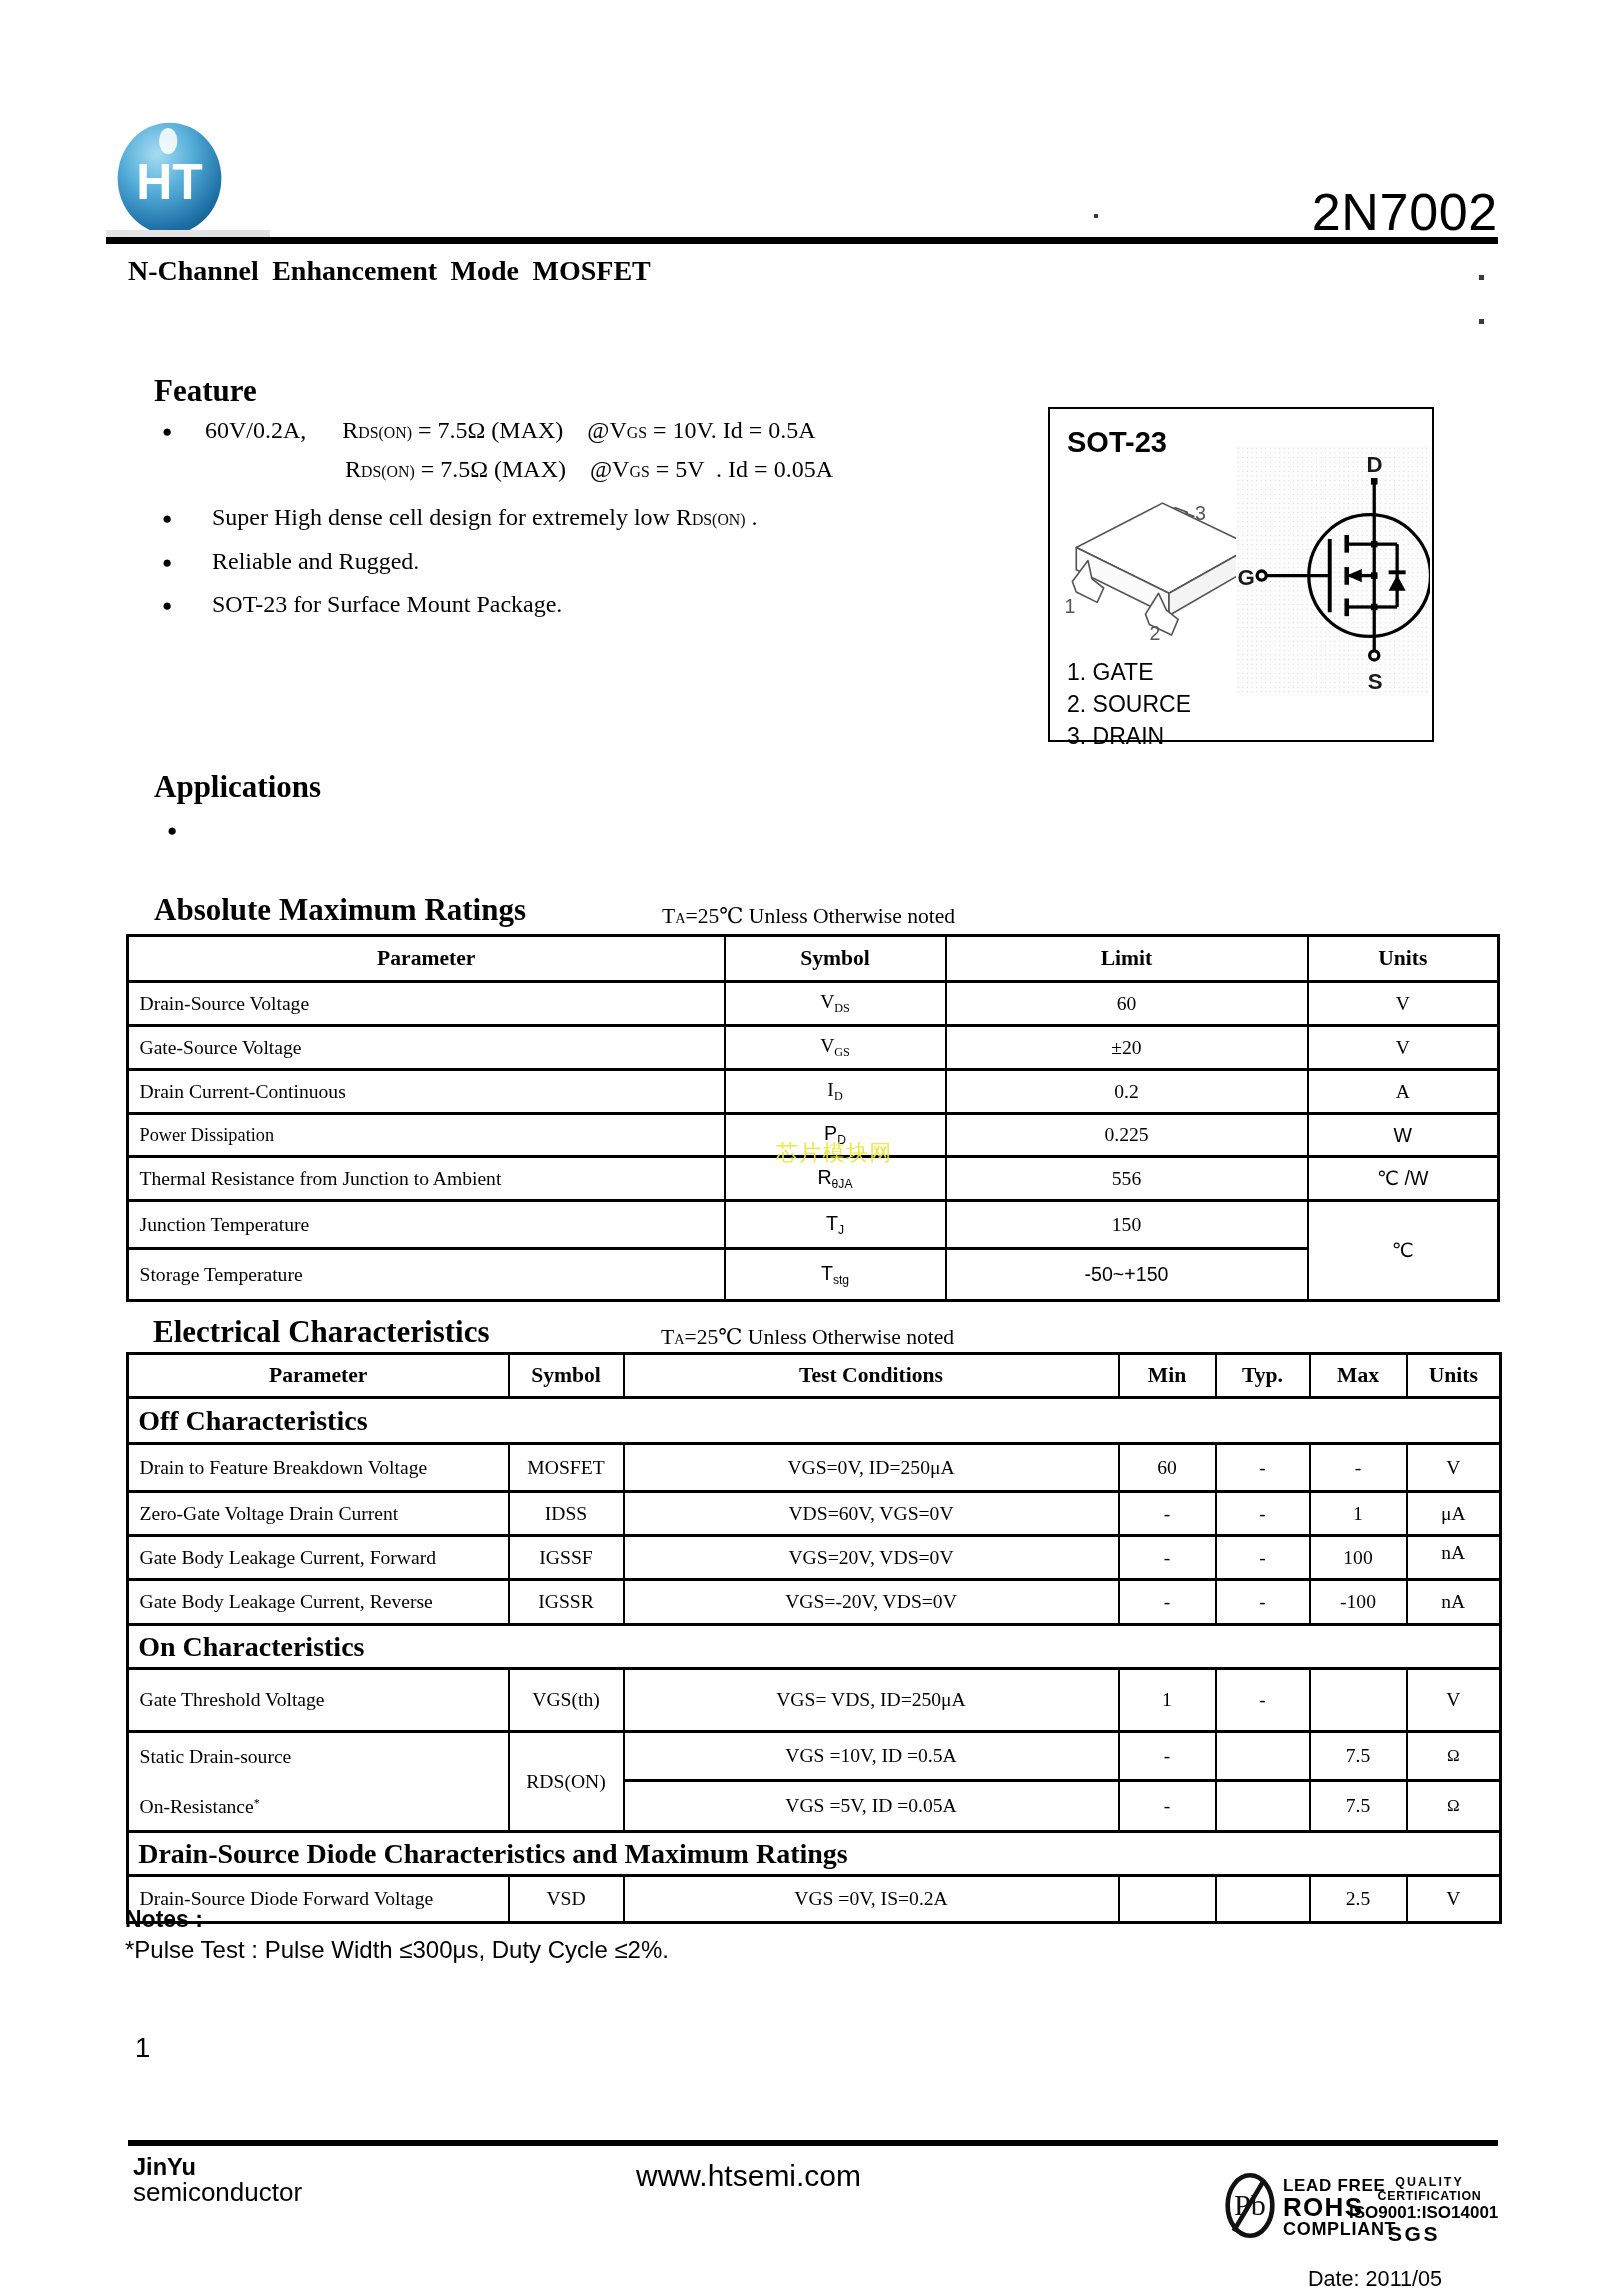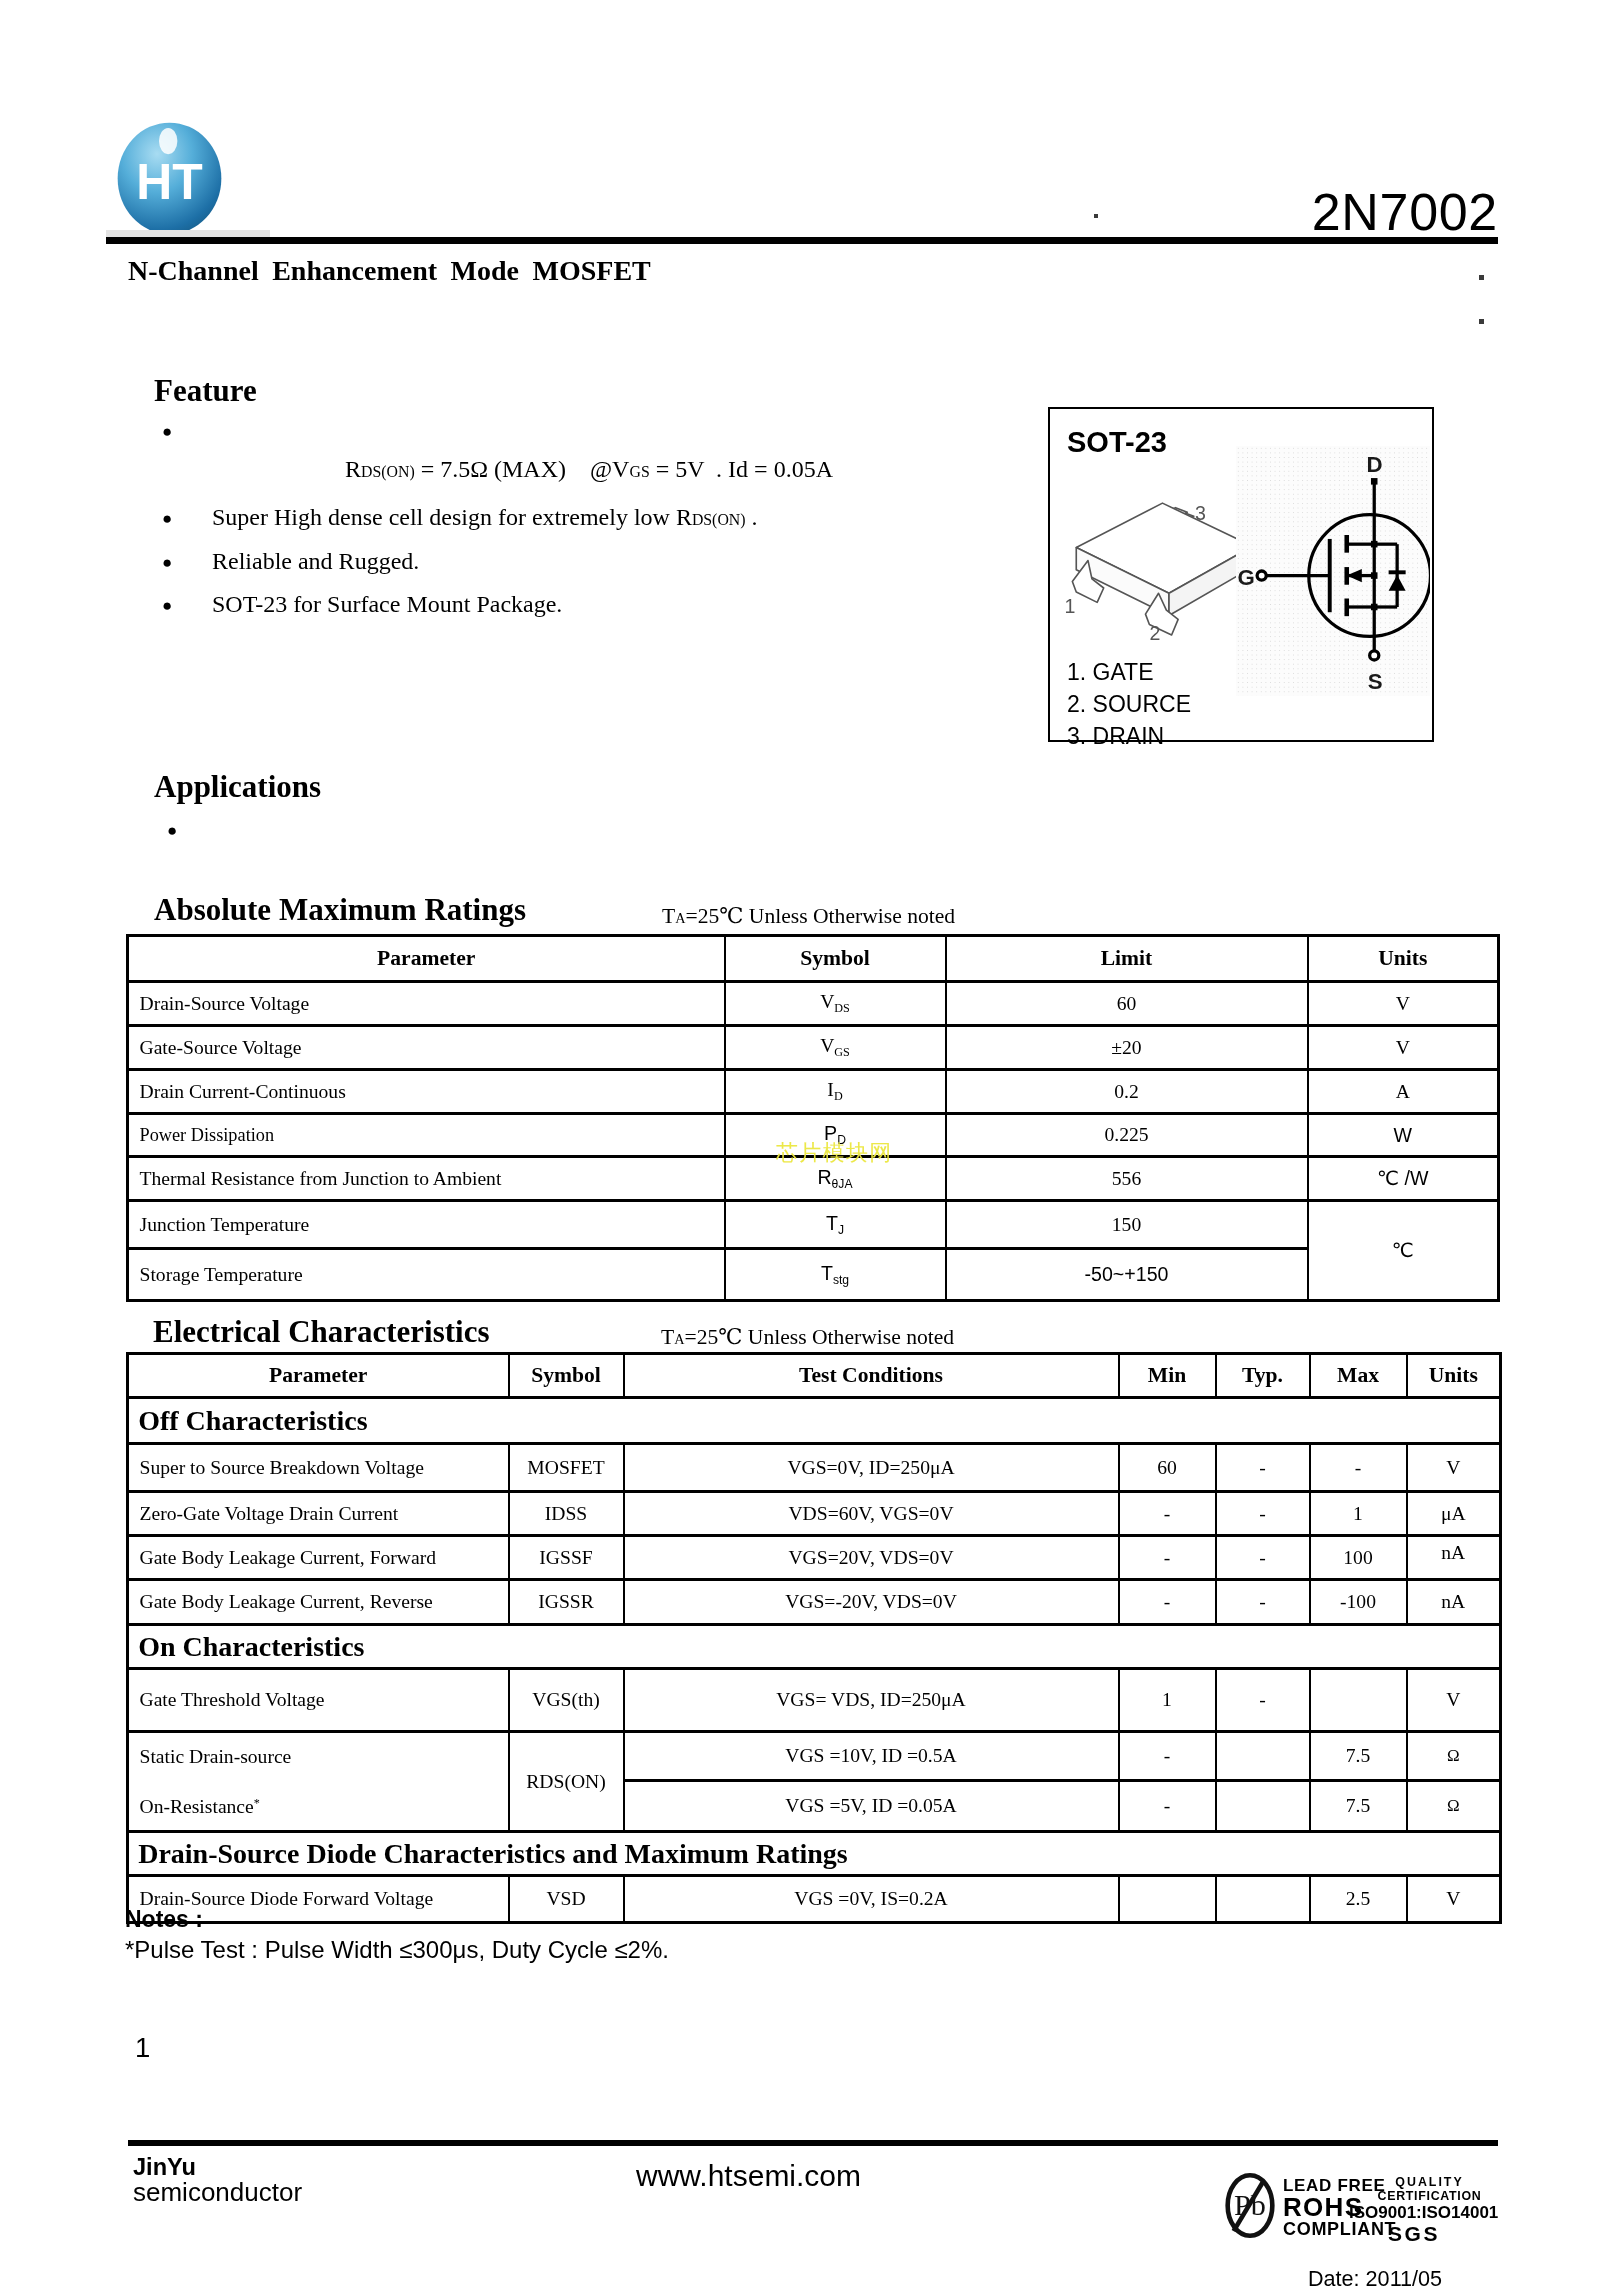--- a/index.html
+++ b/index.html
@@ -60,20 +60,21 @@
 
   <div class="abs" style="left:128px;top:255px;font-size:28px;font-weight:bold;word-spacing:6.5px;">N-Channel  Enhancement  Mode  MOSFET</div>
 
   <div class="speck" style="left:1094px;top:214px;width:3.9px;height:3.9px;"></div>
   <div class="speck" style="left:1479px;top:275px;width:4.6px;height:4.6px;"></div>
   <div class="speck" style="left:1479px;top:319px;width:4.6px;height:4.6px;"></div>
 
   <div class="head1" style="left:154px;top:373px;">Feature</div>
 
   <div class="bullet" style="left:162px;top:423px;">●</div>
+  <div class="f-text pre" style="left:205px;top:417px;"><span>60V/0.2A,      R</span><span class="rt-small">DS(ON)</span><span> = 7.5Ω (MAX)    @V</span><span class="rt-small">GS</span><span> = 10V. Id = 0.5A</span></div>
   <div class="f-text pre" style="left:345px;top:456px;"><span>R</span><span class="rt-small">DS(ON)</span><span> = 7.5Ω (MAX)    @V</span><span class="rt-small">GS</span><span> = 5V  . Id = 0.05A</span></div>
 
   <div class="bullet" style="left:162px;top:510px;">●</div>
   <div class="f-text" style="left:212px;top:504px;"><span>Super High dense cell design for extremely low R</span><span class="rt-small">DS(ON)</span><span> .</span></div>
 
   <div class="bullet" style="left:162px;top:554px;">●</div>
   <div class="f-text" style="left:212px;top:548px;"><span>Reliable and Rugged.</span></div>
 
   <div class="bullet" style="left:162px;top:597px;">●</div>
   <div class="f-text" style="left:212px;top:591px;"><span>SOT-23 for Surface Mount Package.</span></div>
@@ -236,21 +237,21 @@
       <th>Test Conditions</th>
       <th>Min</th>
       <th>Typ.</th>
       <th>Max</th>
       <th>Units</th>
     </tr>
     <tr style="height:46px">
       <td class="sec" colspan="7">Off Characteristics</td>
     </tr>
     <tr style="height:48px">
-      <td class="param">Super to Source Breakdown Voltage</td>
+      <td class="param">Drain to Feature Breakdown Voltage</td>
       <td>MOSFET</td>
       <td>VGS=0V, ID=250μA</td>
       <td>60</td>
       <td>-</td>
       <td>-</td>
       <td>V</td>
     </tr>
     <tr style="height:44px">
       <td class="param">Zero-Gate Voltage Drain Current</td>
       <td>IDSS</td>

